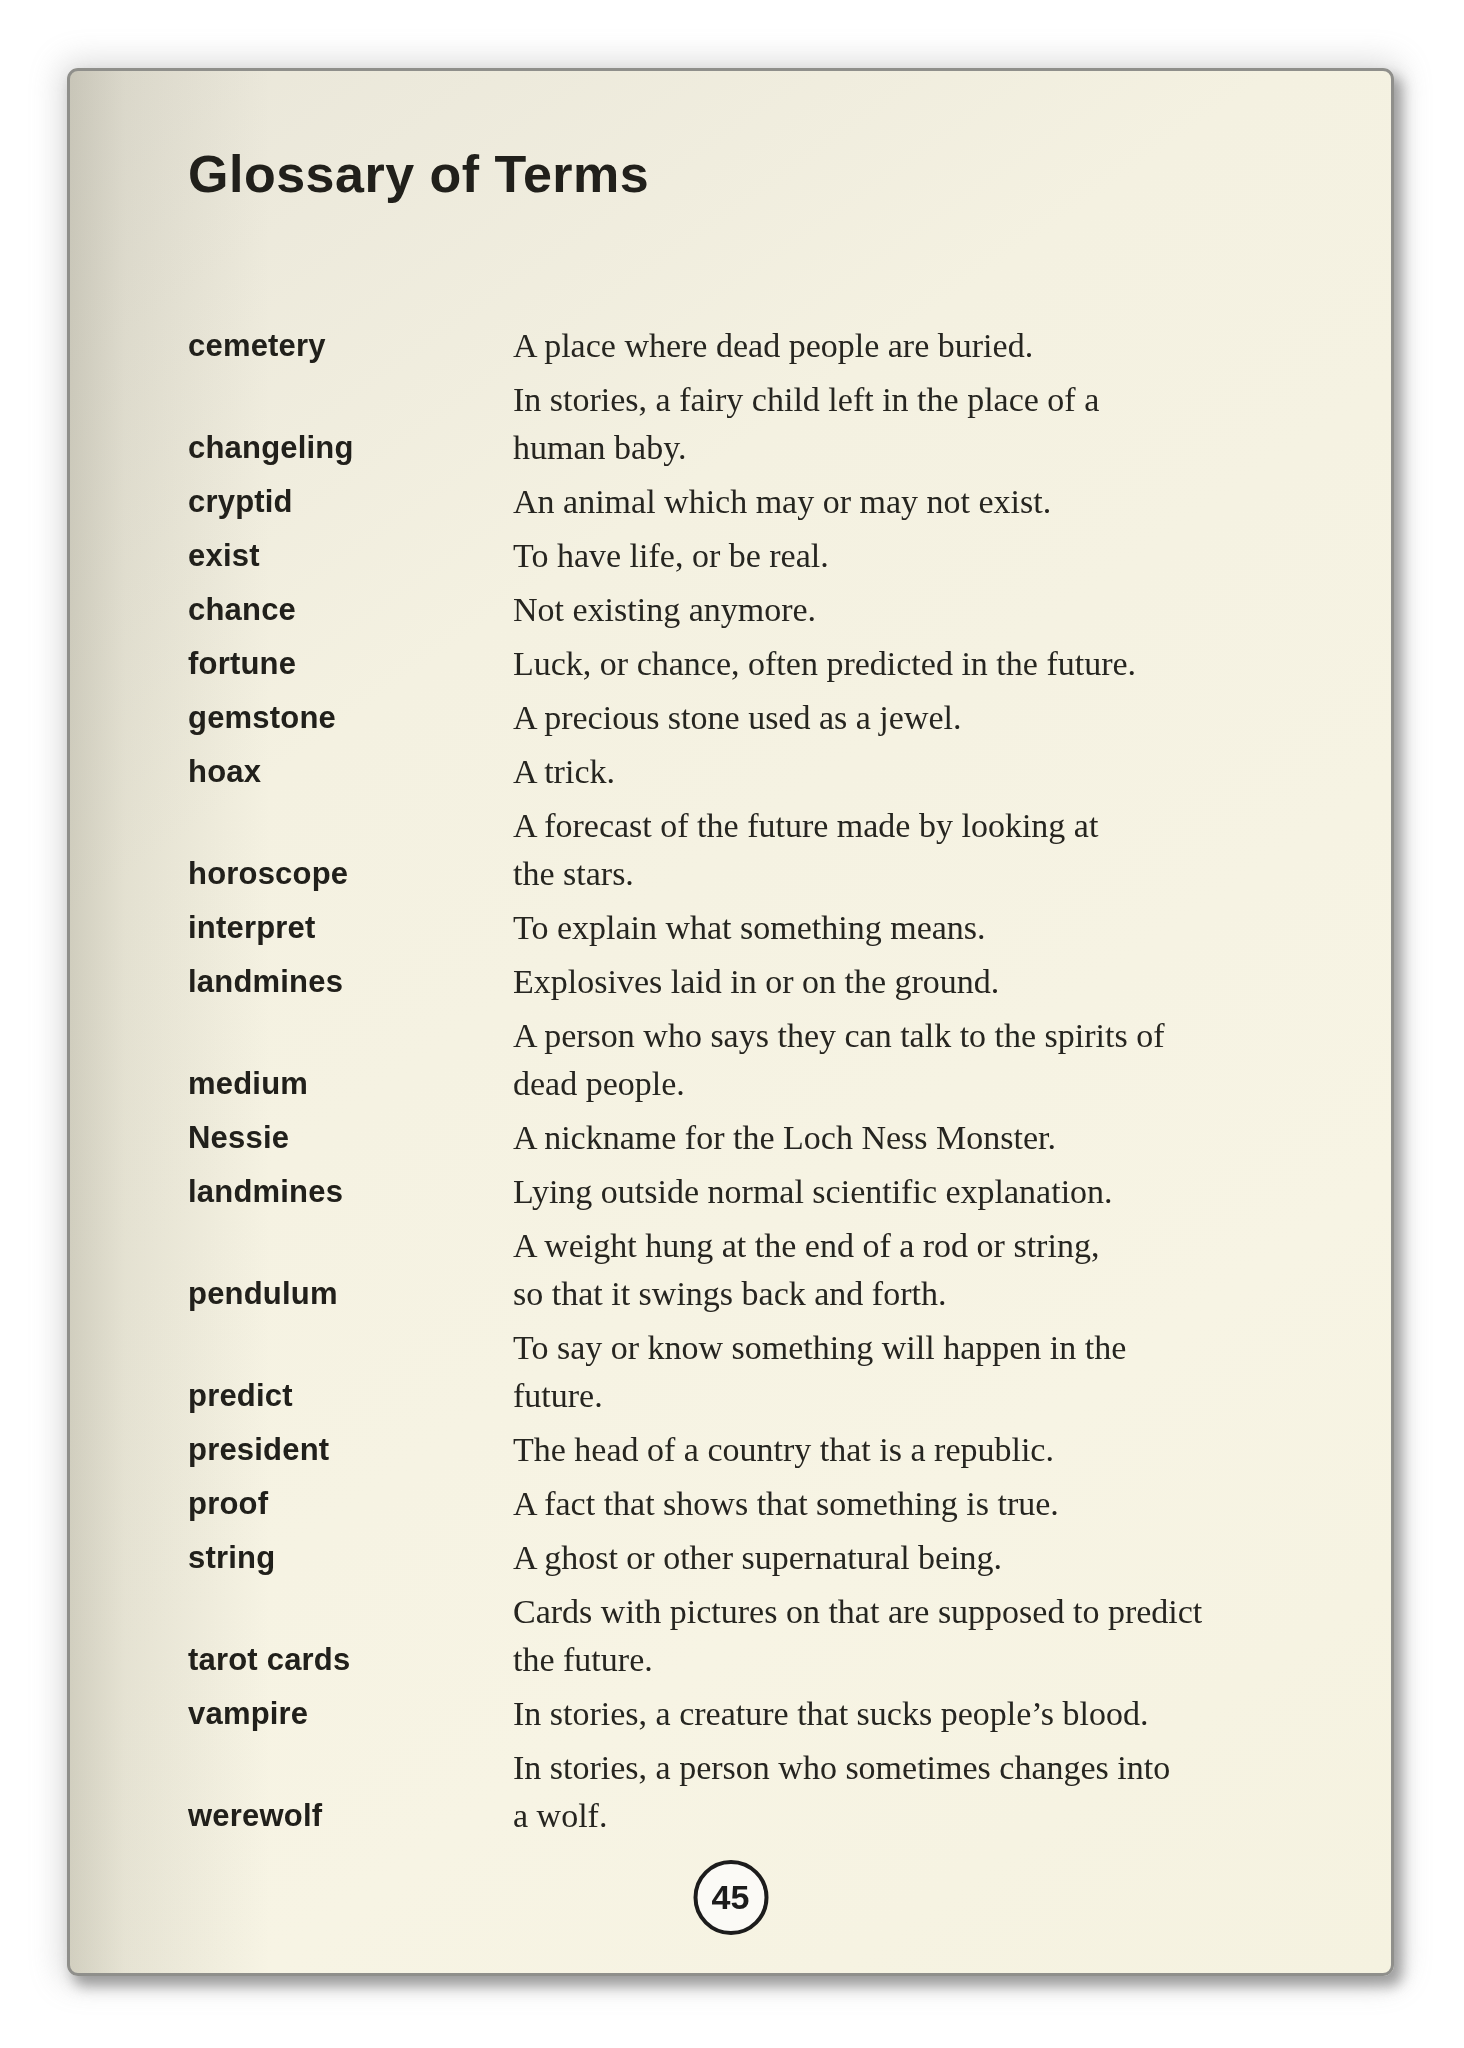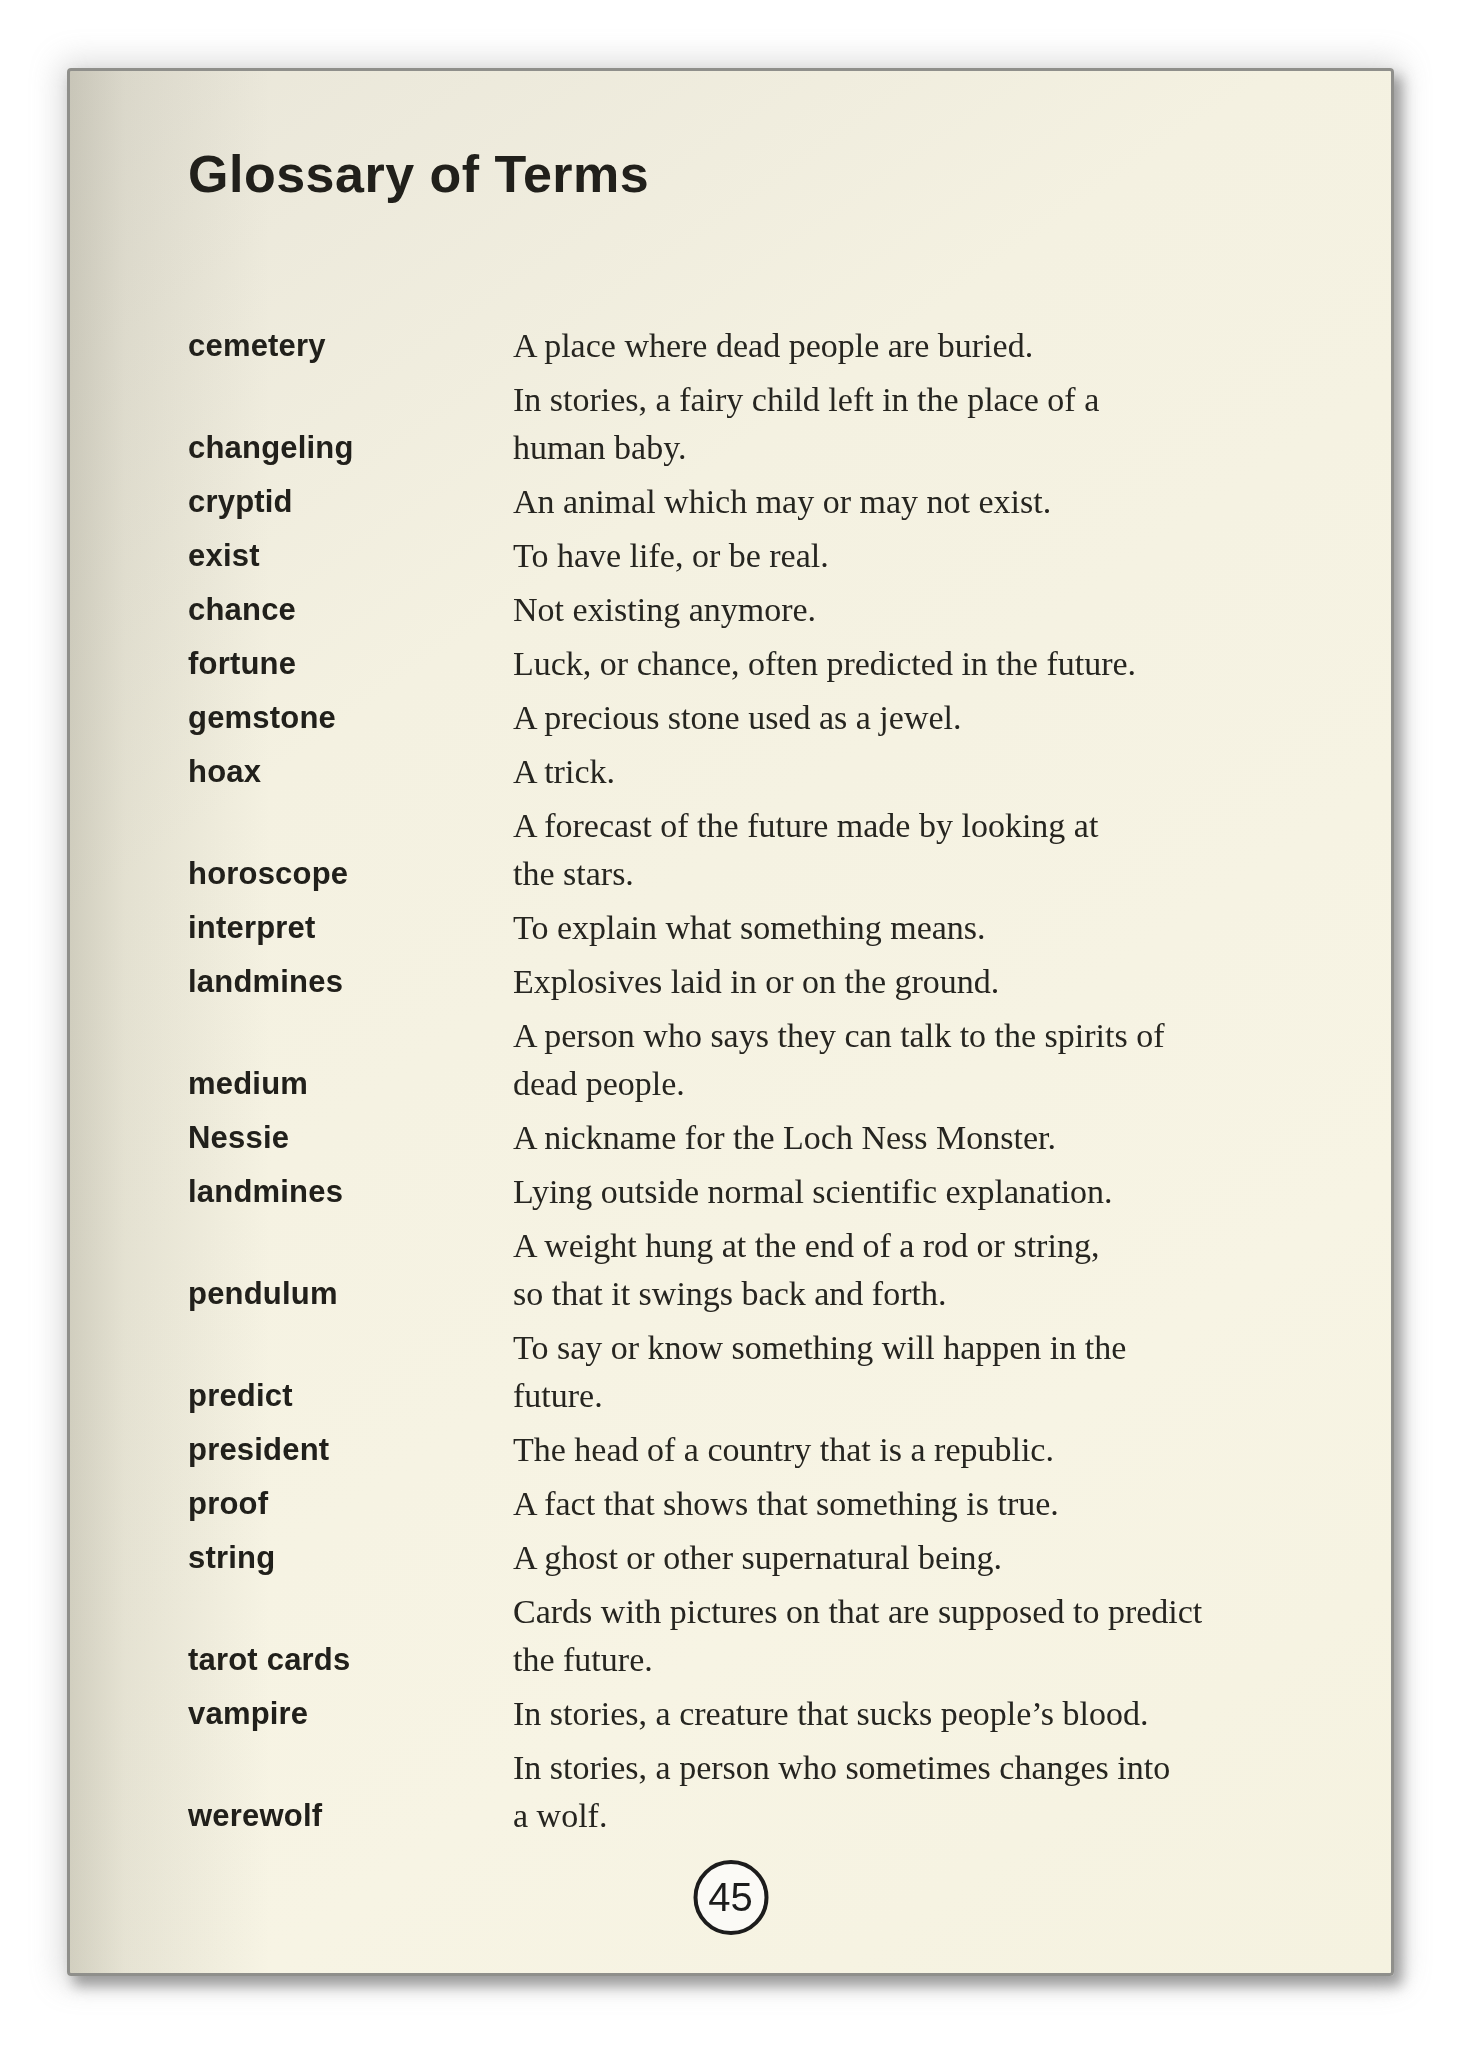--- a/index.html
+++ b/index.html
@@ -16,21 +16,21 @@
     overflow: hidden;
   }
   .page {
     position: absolute;
     left: 67px;
     top: 68px;
     width: 1327px;
     height: 1908px;
     box-sizing: border-box;
     border: 3px solid var(--edge, #8f8f8b);
-    border-radius: 4px;
+    border-radius: 11px;
     background:
       linear-gradient(90deg, rgba(125,123,109,0.30) 0px, rgba(125,123,109,0.14) 55px, rgba(125,123,109,0.0) 200px),
       linear-gradient(145deg, #e9e6d9 0%, #f4f1e1 30%, #f7f4e4 72%, #f5f2e0 100%);
     box-shadow:
       7px 9px 13px 1px rgba(95, 95, 95, 0.55),
       0 0 30px 8px rgba(135, 135, 135, 0.28);
     padding: 73px 56px 0 118px;
   }
   .title {
     margin: 0;
@@ -74,22 +74,22 @@
     height: 75px;
     box-sizing: border-box;
     border: 4px solid #1c1c1c;
     border-radius: 50%;
     background: var(--badge, #fbfaf6);
     display: flex;
     align-items: center;
     justify-content: center;
   }
   .page-number span {
-    font-size: 40px;
-    font-weight: 400;
+    font-size: 34px;
+    font-weight: 700;
     color: #1c1c1c;
   }
 </style>
 </head>
 <body>
 
 <div class="stage">
   <div class="page">
     <h1 class="title">Glossary of Terms</h1>
     <div class="glossary" id="glossary">

